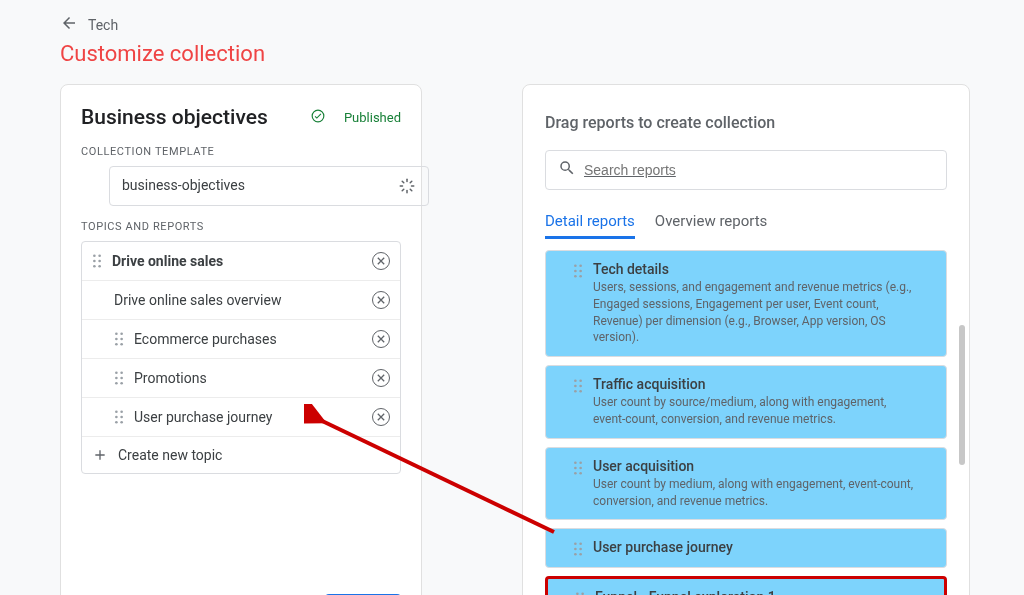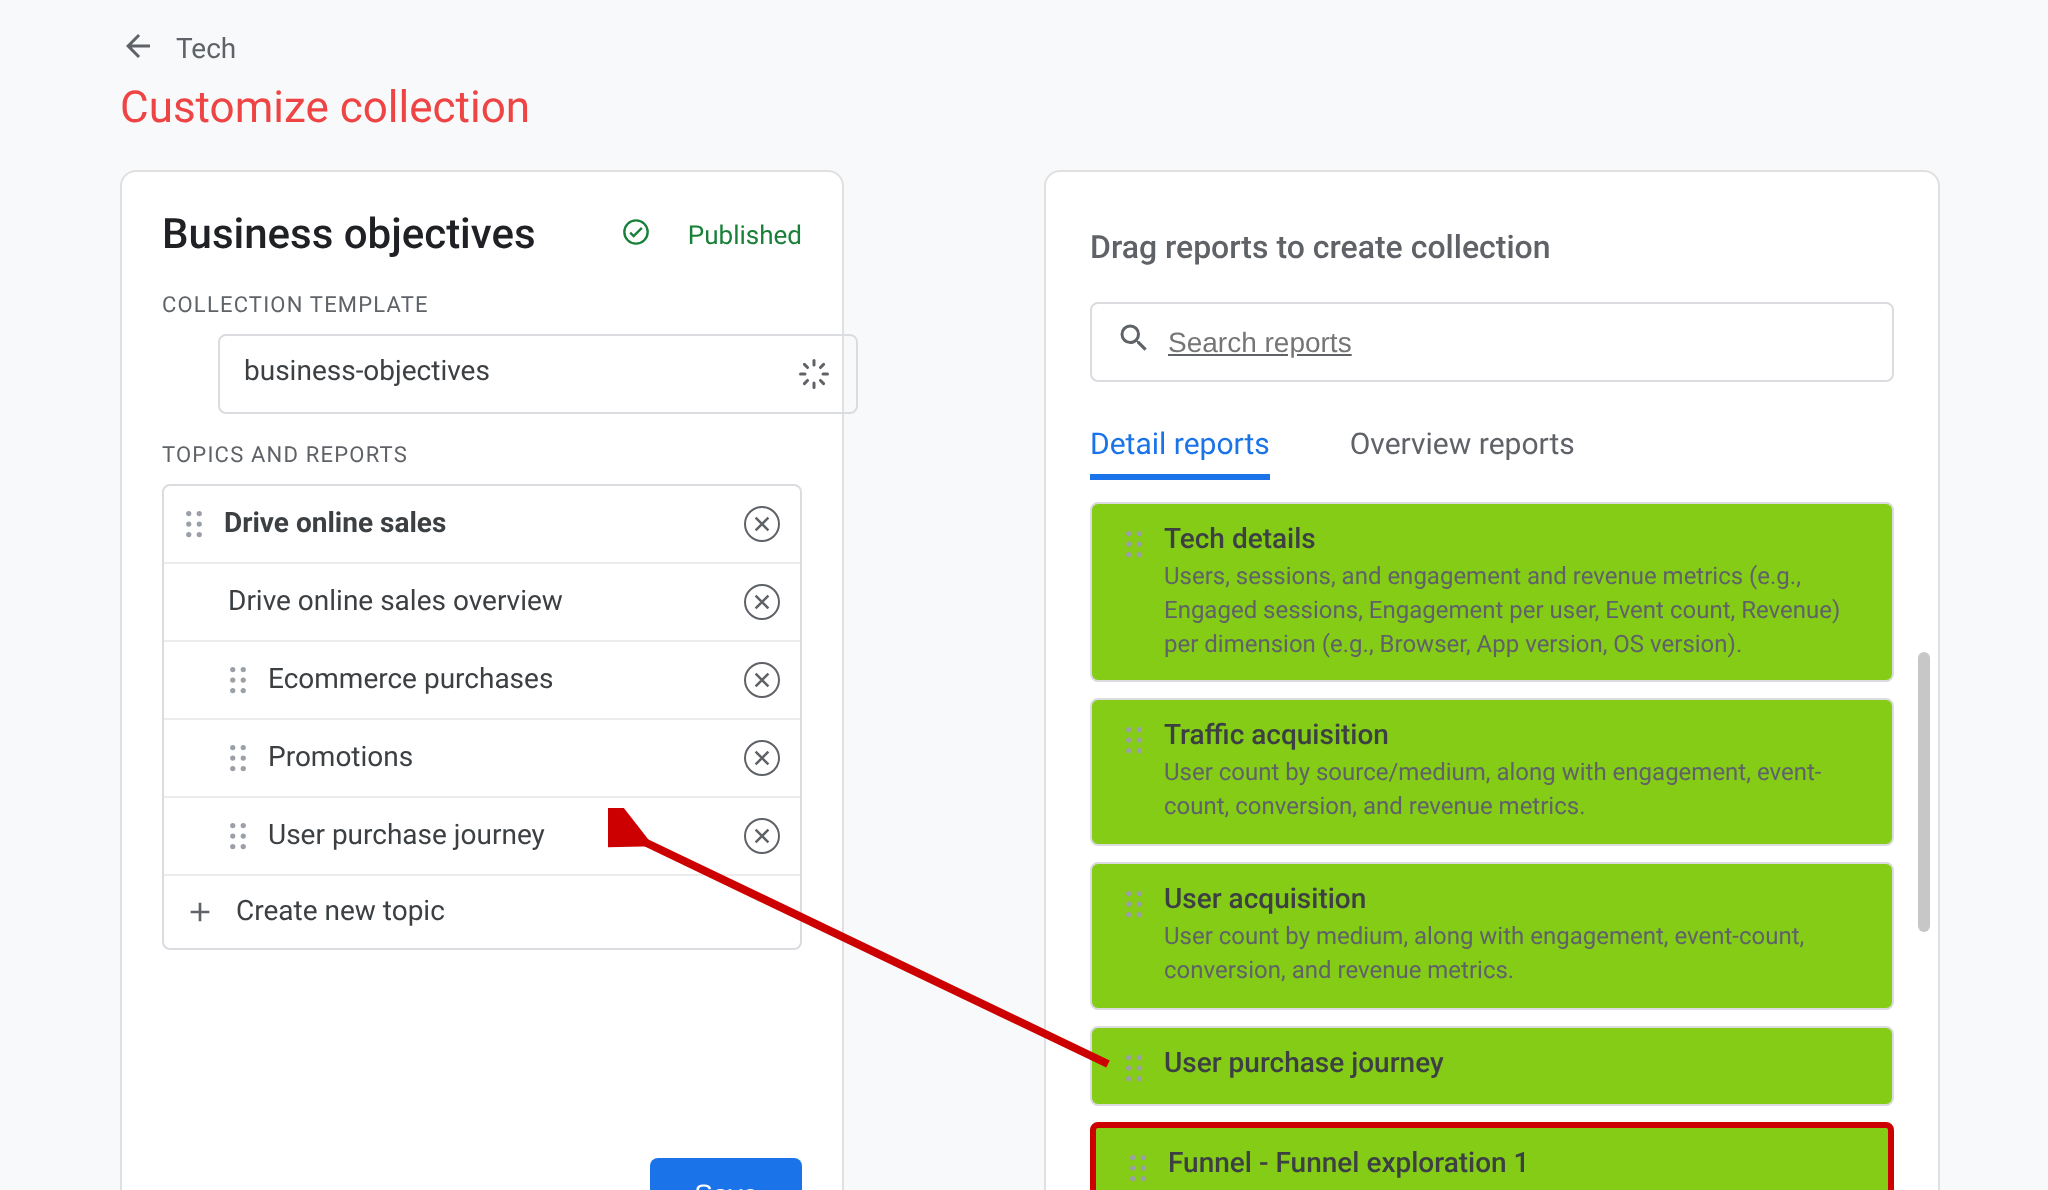--- a/index.html
+++ b/index.html
@@ -109,32 +109,32 @@
     border: 1px solid #dadce0; border-radius: 4px;
     display: flex; align-items: center; gap: 8px;
     padding: 8px 12px; margin-bottom: 22px;
   }
   .search-field svg { width: 18px; height: 18px; fill: #5f6368; }
   .search-field input {
     border: none; outline: none; flex: 1; font-size: 14px;
     color: #5f6368;
     text-decoration: underline;
   }
-  .tabs { display: flex; gap: 40px; border-bottom: 1px solid transparent; margin-bottom: 10px; }
+  .tabs { display: flex; gap: 20px; border-bottom: 1px solid transparent; margin-bottom: 10px; }
   .tab {
     font-size: 15px; color: #5f6368; padding-bottom: 6px;
     cursor: pointer; border-bottom: 3px solid transparent;
   }
   .tab.active { color: #1a73e8; border-bottom-color: #1a73e8; }
   .report-list {}
   .report-item {
     border: 1px solid #dadce0; border-radius: 4px;
-    padding: 10px 16px; margin-bottom: 8px;
+    padding: 10px 27px; margin-bottom: 8px;
     display: flex; gap: 10px; align-items: flex-start;
-    background: #84cc16;
+    background: #7dd3fc;
   }
   .report-item .drag-handle { margin-top: 3px; }
   .report-item .item-body { flex: 1; }
   .report-item .item-title {
     font-size: 14px; font-weight: 500; color: #3c4043;
     margin-bottom: 2px;
   }
   .report-item .item-desc {
     font-size: 12px; color: #5f6368; line-height: 1.4;
   }

